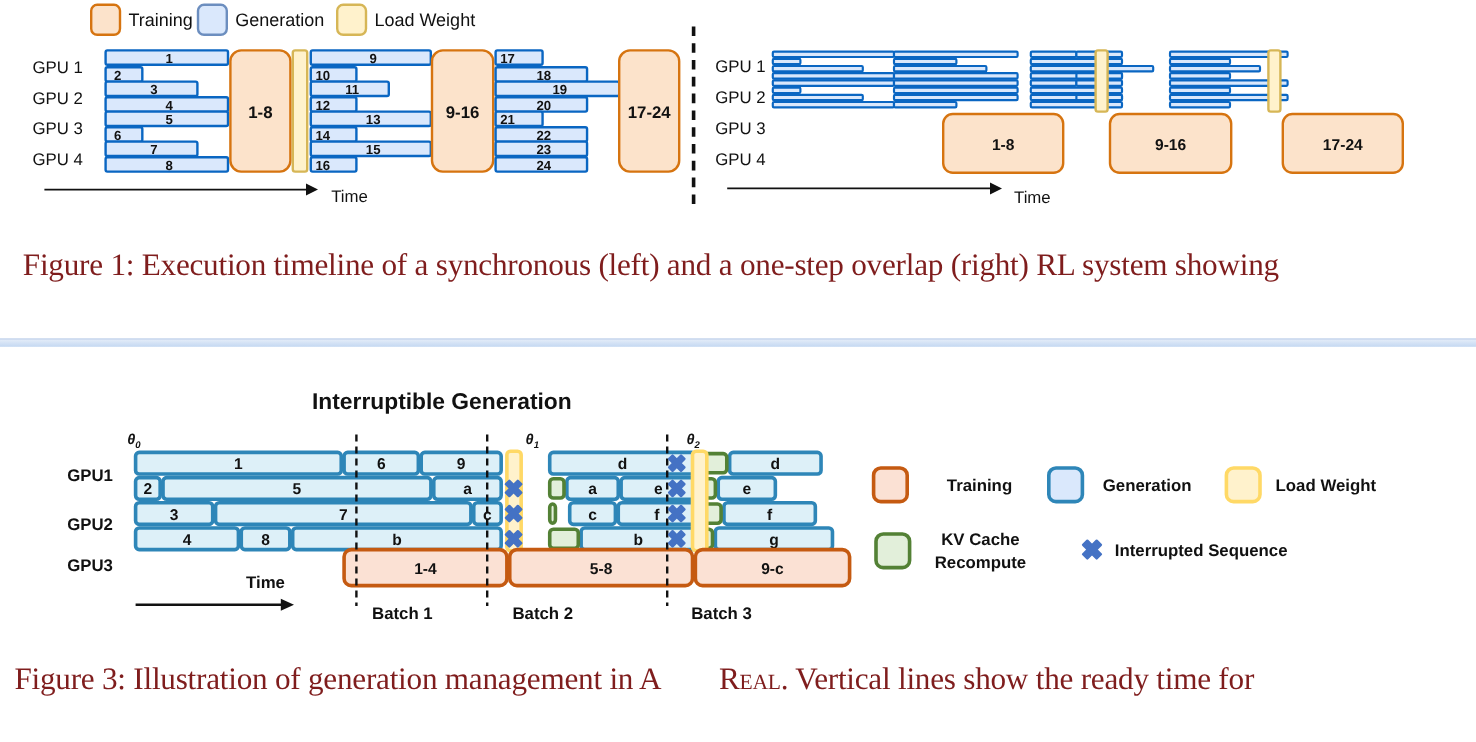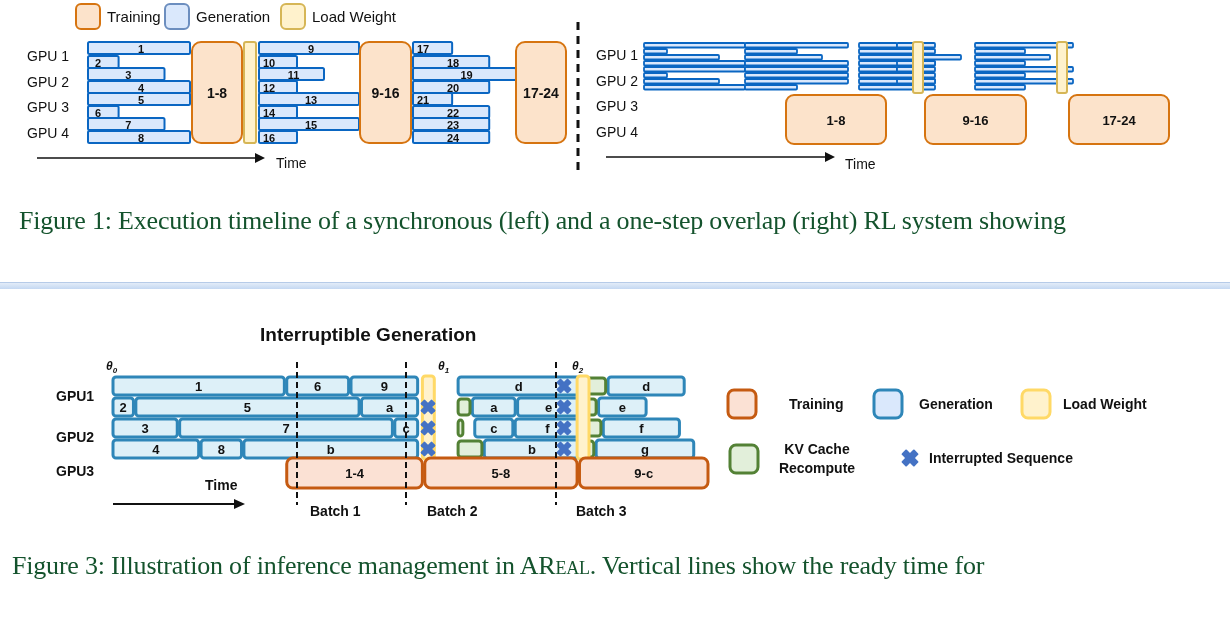--- a/index.html
+++ b/index.html
@@ -1,20 +1,20 @@
 <!DOCTYPE html>
 <html><head>
 <meta charset="utf-8">
 <style>
   html, body { margin: 0; padding: 0; background: #ffffff; }
   body { width: 1230px; height: 618px; position: relative; overflow: hidden; font-family: "Liberation Sans", sans-serif; }
   #stage { position: absolute; left: 0; top: 0; width: 1230px; height: 480px; }
   svg text { font-family: "Liberation Sans", sans-serif; }
-  .cap { position: absolute; font-family: "Liberation Serif", serif; color: #14532d; font-size: 26px; line-height: 31px; letter-spacing: -0.2px; }
-  .sc { font-variant: small-caps; }
+  .cap { position: absolute; font-family: "Liberation Serif", serif; color: #7f1d1d; font-size: 26px; line-height: 31px; letter-spacing: -0.2px; }
+  .sc { font-variant: small-caps; margin-left: 48px; }
   #sep { position: absolute; left: 0; top: 282px; width: 1230px; height: 6px; background: linear-gradient(#e3ecf8, #c4d8f2); border-top: 1px solid #b6cbe8; }
 </style>
 </head>
 <body>
 
 <div id="stage">
   <svg id="fig1" width="1230" height="185" style="position:absolute;left:0;top:0">
       <rect x="76" y="4" width="24" height="25" rx="5" fill="#fce3cb" stroke="#d67410" stroke-width="2"></rect>
       <text x="107" y="22" font-size="15" fill="#111">Training</text>
       <rect x="165" y="4" width="24" height="25" rx="5" fill="#dae8fc" stroke="#6c8ebf" stroke-width="2"></rect>
@@ -257,15 +257,15 @@
       <text x="817" y="144" font-size="14" font-weight="bold" fill="#111" text-anchor="middle">KV Cache</text>
       <text x="817" y="163" font-size="14" font-weight="bold" fill="#111" text-anchor="middle">Recompute</text>
       <g transform="translate(910,148) rotate(45)">
         <rect x="-9" y="-3.5" width="18" height="7" rx="1" fill="#4472c4"></rect>
         <rect x="-3.5" y="-9" width="7" height="18" rx="1" fill="#4472c4"></rect>
       </g>
       <text x="929" y="153" font-size="14" font-weight="bold" fill="#111">Interrupted Sequence</text>
     </svg>
 
   <div class="cap" style="left:12px; top:550px;">
-    <div><span>Figure 3: Illustration of inference management in A</span><span class="sc">Real</span><span>. Vertical lines show the ready time for</span></div>
+    <div><span>Figure 3: Illustration of generation management in A</span><span class="sc">Real</span><span>. Vertical lines show the ready time for</span></div>
   </div>
 </div>
 
 </body></html>

